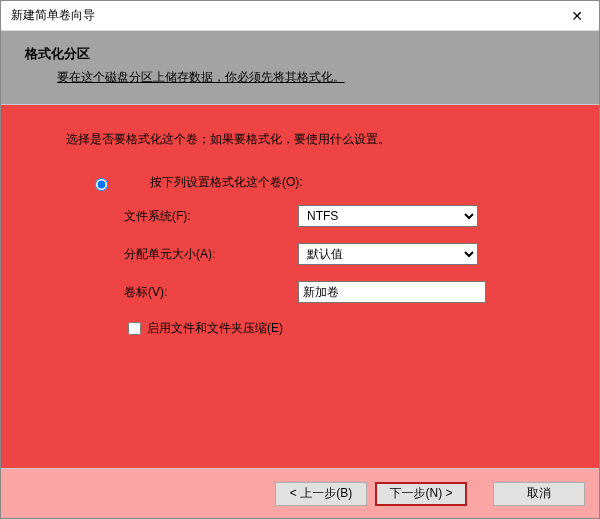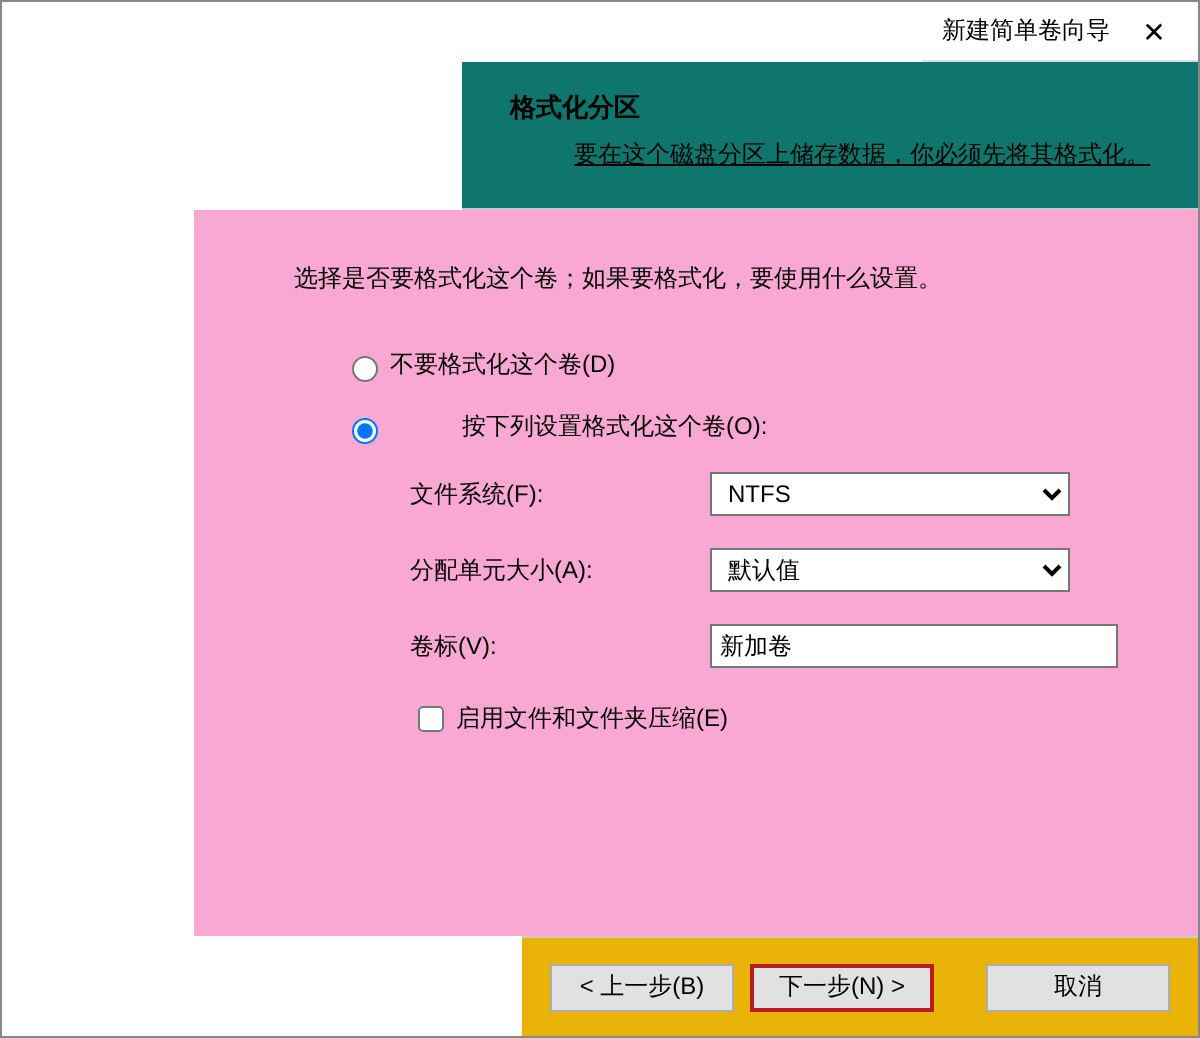--- a/index.html
+++ b/index.html
@@ -10,21 +10,20 @@
     background: #fff;
     color: #000;
   }
   .window {
     width: 600px;
     height: 519px;
     border: 1px solid #888;
     display: flex;
     flex-direction: column;
     background: #fff;
-    align-items: flex-end;
   }
   .titlebar {
     height: 30px;
     display: flex;
     align-items: center;
     justify-content: space-between;
     padding: 0 0 0 10px;
     border-bottom: 1px solid #ddd;
     font-size: 12px;
   }
@@ -33,35 +32,35 @@
     height: 30px;
     display: flex;
     align-items: center;
     justify-content: center;
     font-size: 14px;
     font-family: Arial, sans-serif;
   }
   .header-area {
     padding: 14px 24px 18px 24px;
     border-bottom: 1px solid #ccc;
-    background: #0f766e;
+    background: #a3a3a3;
   }
   .header-title {
     font-weight: bold;
     font-size: 13px;
   }
   .header-sub {
     margin: 6px 0 0 32px;
     font-size: 12px;
     text-decoration: underline;
   }
   .content {
     flex: 1;
-    background: #f9a8d4;
-    padding: 26px 40px 10px 50px;
+    background: #ef4444;
+    padding: 26px 40px 10px 65px;
   }
   .instruction {
     font-size: 12px;
     margin-bottom: 26px;
   }
   .radio-row {
     display: flex;
     align-items: center;
     margin: 8px 0 8px 24px;
     font-size: 12px;
@@ -70,50 +69,51 @@
     margin-right: 6px;
   }
   .formgrid {
     margin-left: 58px;
     margin-top: 14px;
   }
   .form-row {
     display: flex;
     align-items: center;
     margin-bottom: 16px;
+    gap: 24px;
   }
   .form-label {
     width: 150px;
     font-size: 12px;
   }
   .form-control {
     width: 180px;
   }
   select, input[type=text] {
-    width: 204px;
+    width: 188px;
     height: 22px;
     font-size: 12px;
     border: 1px solid #767676;
     background: #fff;
     padding: 1px 4px;
     font-family: inherit;
   }
   .check-row {
     display: flex;
     align-items: center;
     margin: 6px 0 6px 0;
     font-size: 12px;
   }
   .check-row input[type=checkbox] {
     margin-right: 6px;
   }
   .footer {
     height: 50px;
     border-top: 1px solid #ccc;
-    background: #eab308;
+    background: #fca5a5;
     display: flex;
     justify-content: flex-end;
     align-items: center;
     padding: 16px 14px;
     gap: 8px;
   }
   .btn {
     min-width: 92px;
     height: 24px;
     background: #e1e1e1;
@@ -142,24 +142,20 @@
   </div>
 
   <div class="header-area">
     <div class="header-title">格式化分区</div>
     <div class="header-sub">要在这个磁盘分区上储存数据，你必须先将其格式化。</div>
   </div>
 
   <div class="content">
     <div class="instruction">选择是否要格式化这个卷；如果要格式化，要使用什么设置。</div>
 
-    <label class="radio-row">
-      <input type="radio" name="fmt" style="">
-      <span>不要格式化这个卷(D)</span>
-    </label>
 
     <label class="radio-row" style="margin-top:14px;gap:36px;">
       <input type="radio" name="fmt" checked="" style="">
       <span>按下列设置格式化这个卷(O):</span>
     </label>
 
     <div class="formgrid">
 
       <div class="form-row">
         <div class="form-label">文件系统(F):</div>

